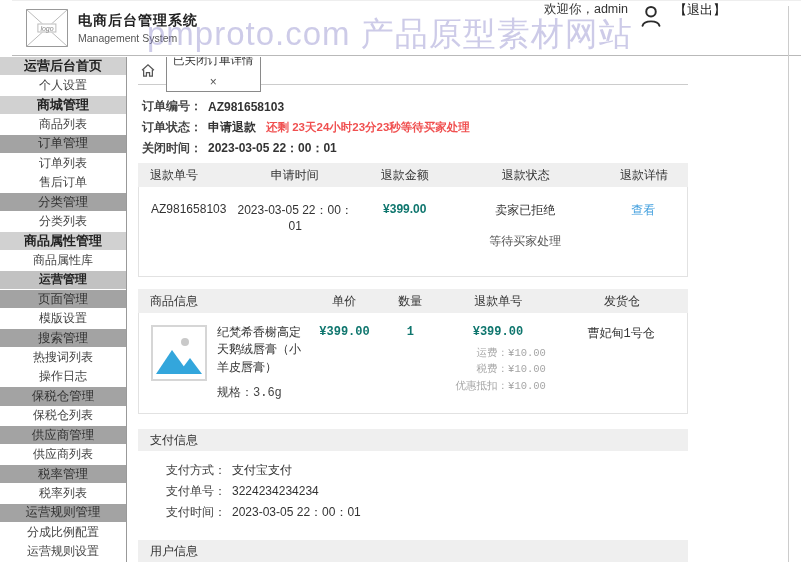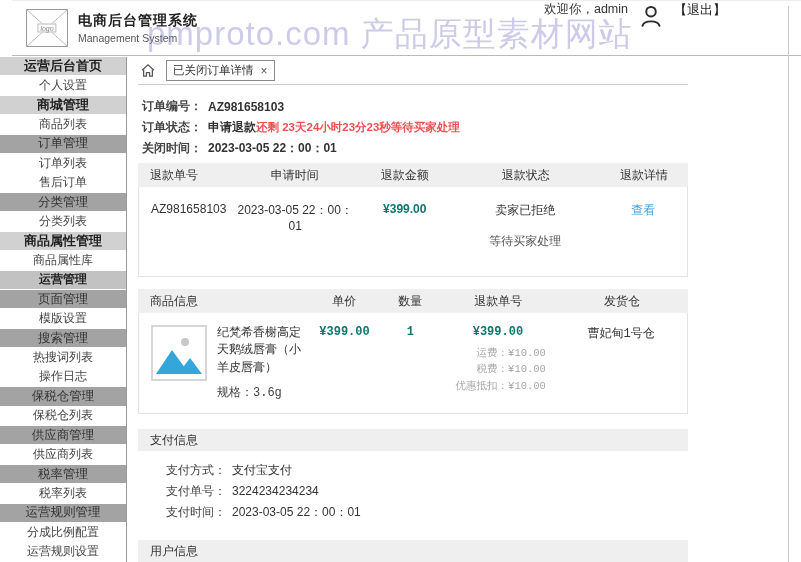--- a/index.html
+++ b/index.html
@@ -34,28 +34,28 @@
     font-size:12px; color:#444; cursor:pointer; border-bottom:1px solid #fff; white-space:nowrap; }
   .nav.hdr-dark  { background:#d1d1d1; font-weight:bold; font-size:13px; color:#222; }
   .nav.hdr       { background:#a3a3a3; font-size:12.5px; color:#333; }
   .nav.hdr-sel   { background:#c2c2c2; font-weight:bold; font-size:12px; color:#222; }
 
   
   main { position:absolute; left:128px; top:57px; width:560px; height:505px; padding-left:10px; overflow:hidden; }
   .tabbar { height:28px; border-bottom:1px solid #ccc; display:flex; align-items:center; gap:10px; margin-right:-10px; padding-left:2px; }
   .home-icon { display:flex; align-items:center; cursor:pointer; }
   .tab { display:flex; align-items:center; gap:7px; border:1px solid #8a8a8a; padding:2px 6px;
-    font-size:11.5px; color:#333; background:#fff; cursor:pointer; }
+    font-size:11.5px; color:#333; background:#fff; cursor:pointer;flex-direction:column; }
   .tab .x { font-size:12px; color:#555; cursor:pointer; }
 
   .order-info { padding:11px 0 4px 4px; }
   .oi-row { display:flex; align-items:center; height:21px; font-size:12px;font-weight:bold; }
   .oi-label { color:#444; margin-right:6px; }
   .oi-value { color:#333; }
-  .countdown { color:#f05050; font-size:11.5px; }
+  .countdown { color:#f05050; font-size:11.5px; margin-left:10px; }
 
   .grid-head { display:flex; background:#efefef; height:24px; align-items:center; font-size:12px; color:#333; }
   .grid-body { display:flex; border:1px solid #e2e2e2; border-top:none; font-size:12px; color:#333; }
   .c { display:flex; flex-direction:column; align-items:center; justify-content:flex-start; text-align:center; }
   .c.left { align-items:flex-start; text-align:left; padding-left:12px; }
   .r1 { width:17%; } .r2 { width:23%; } .r3 { width:17%; } .r4 { width:27%; } .r5 { width:16%; }
   .p1 { width:31%; } .p2 { width:13%; } .p3 { width:11%; } .p4 { width:21%; } .p5 { width:24%; }
   .grid-head .c { justify-content:center; }
   .refund-body { padding:15px 0 26px; }
   .bold { font-weight:bold; color:#0f766e; }

